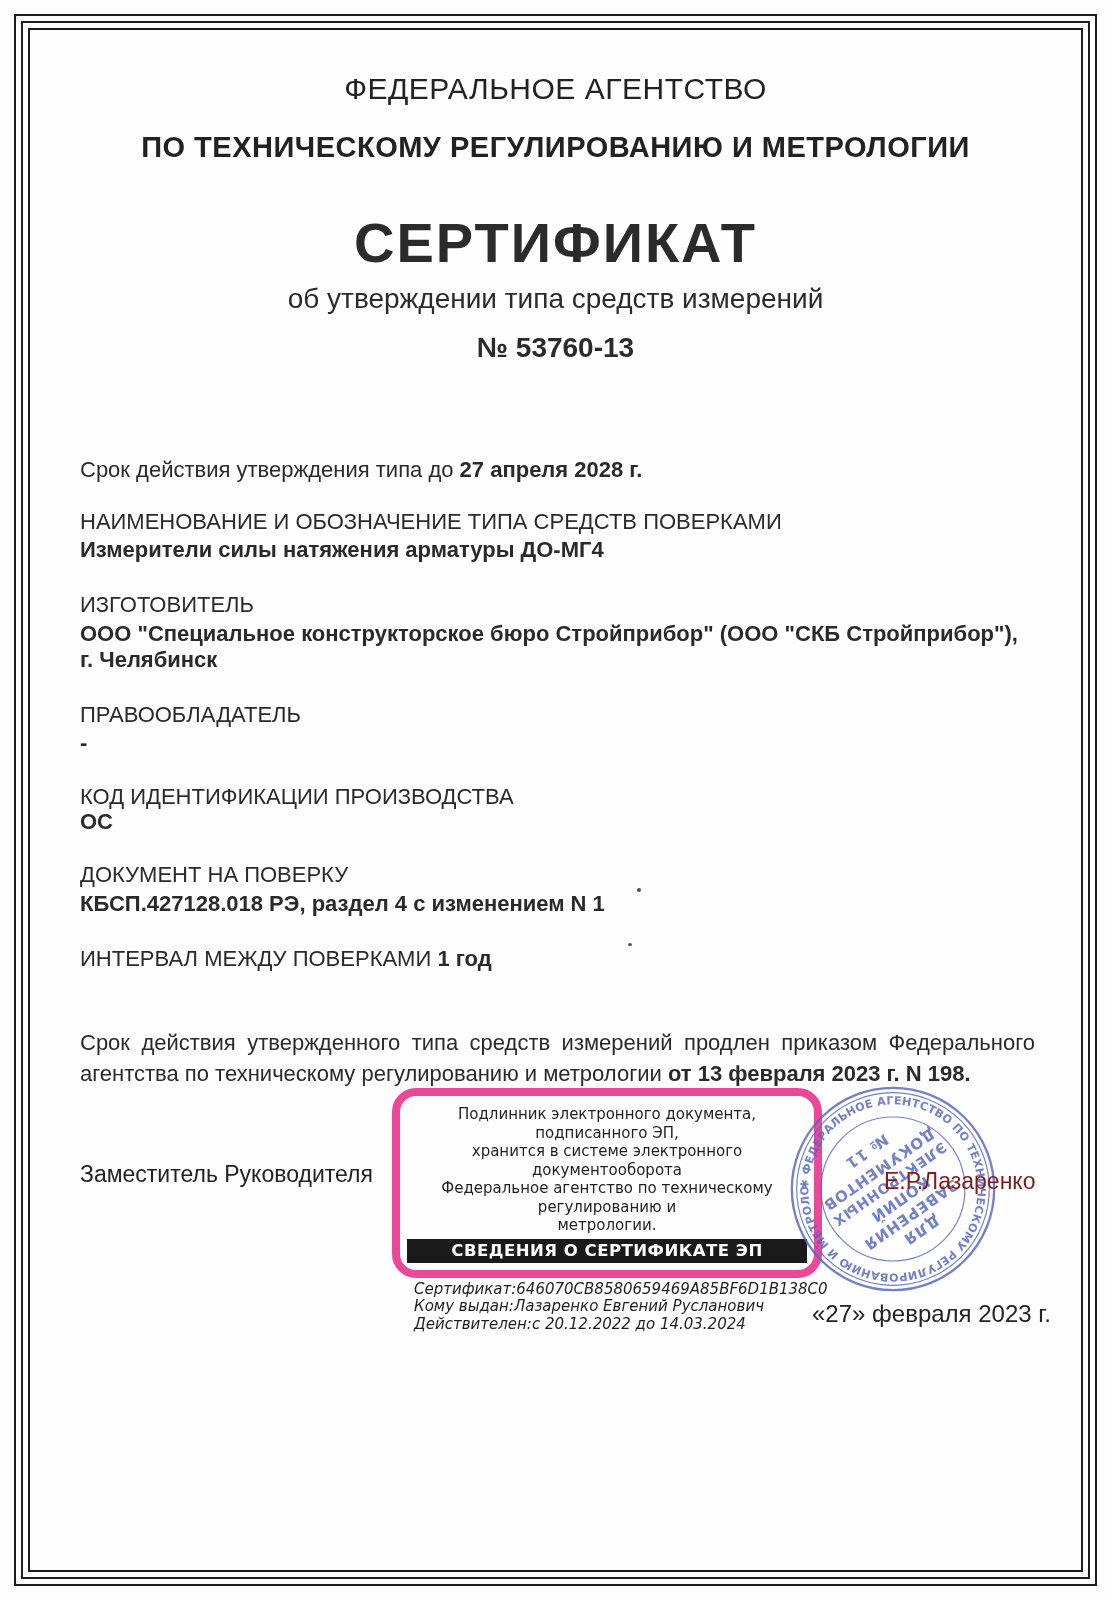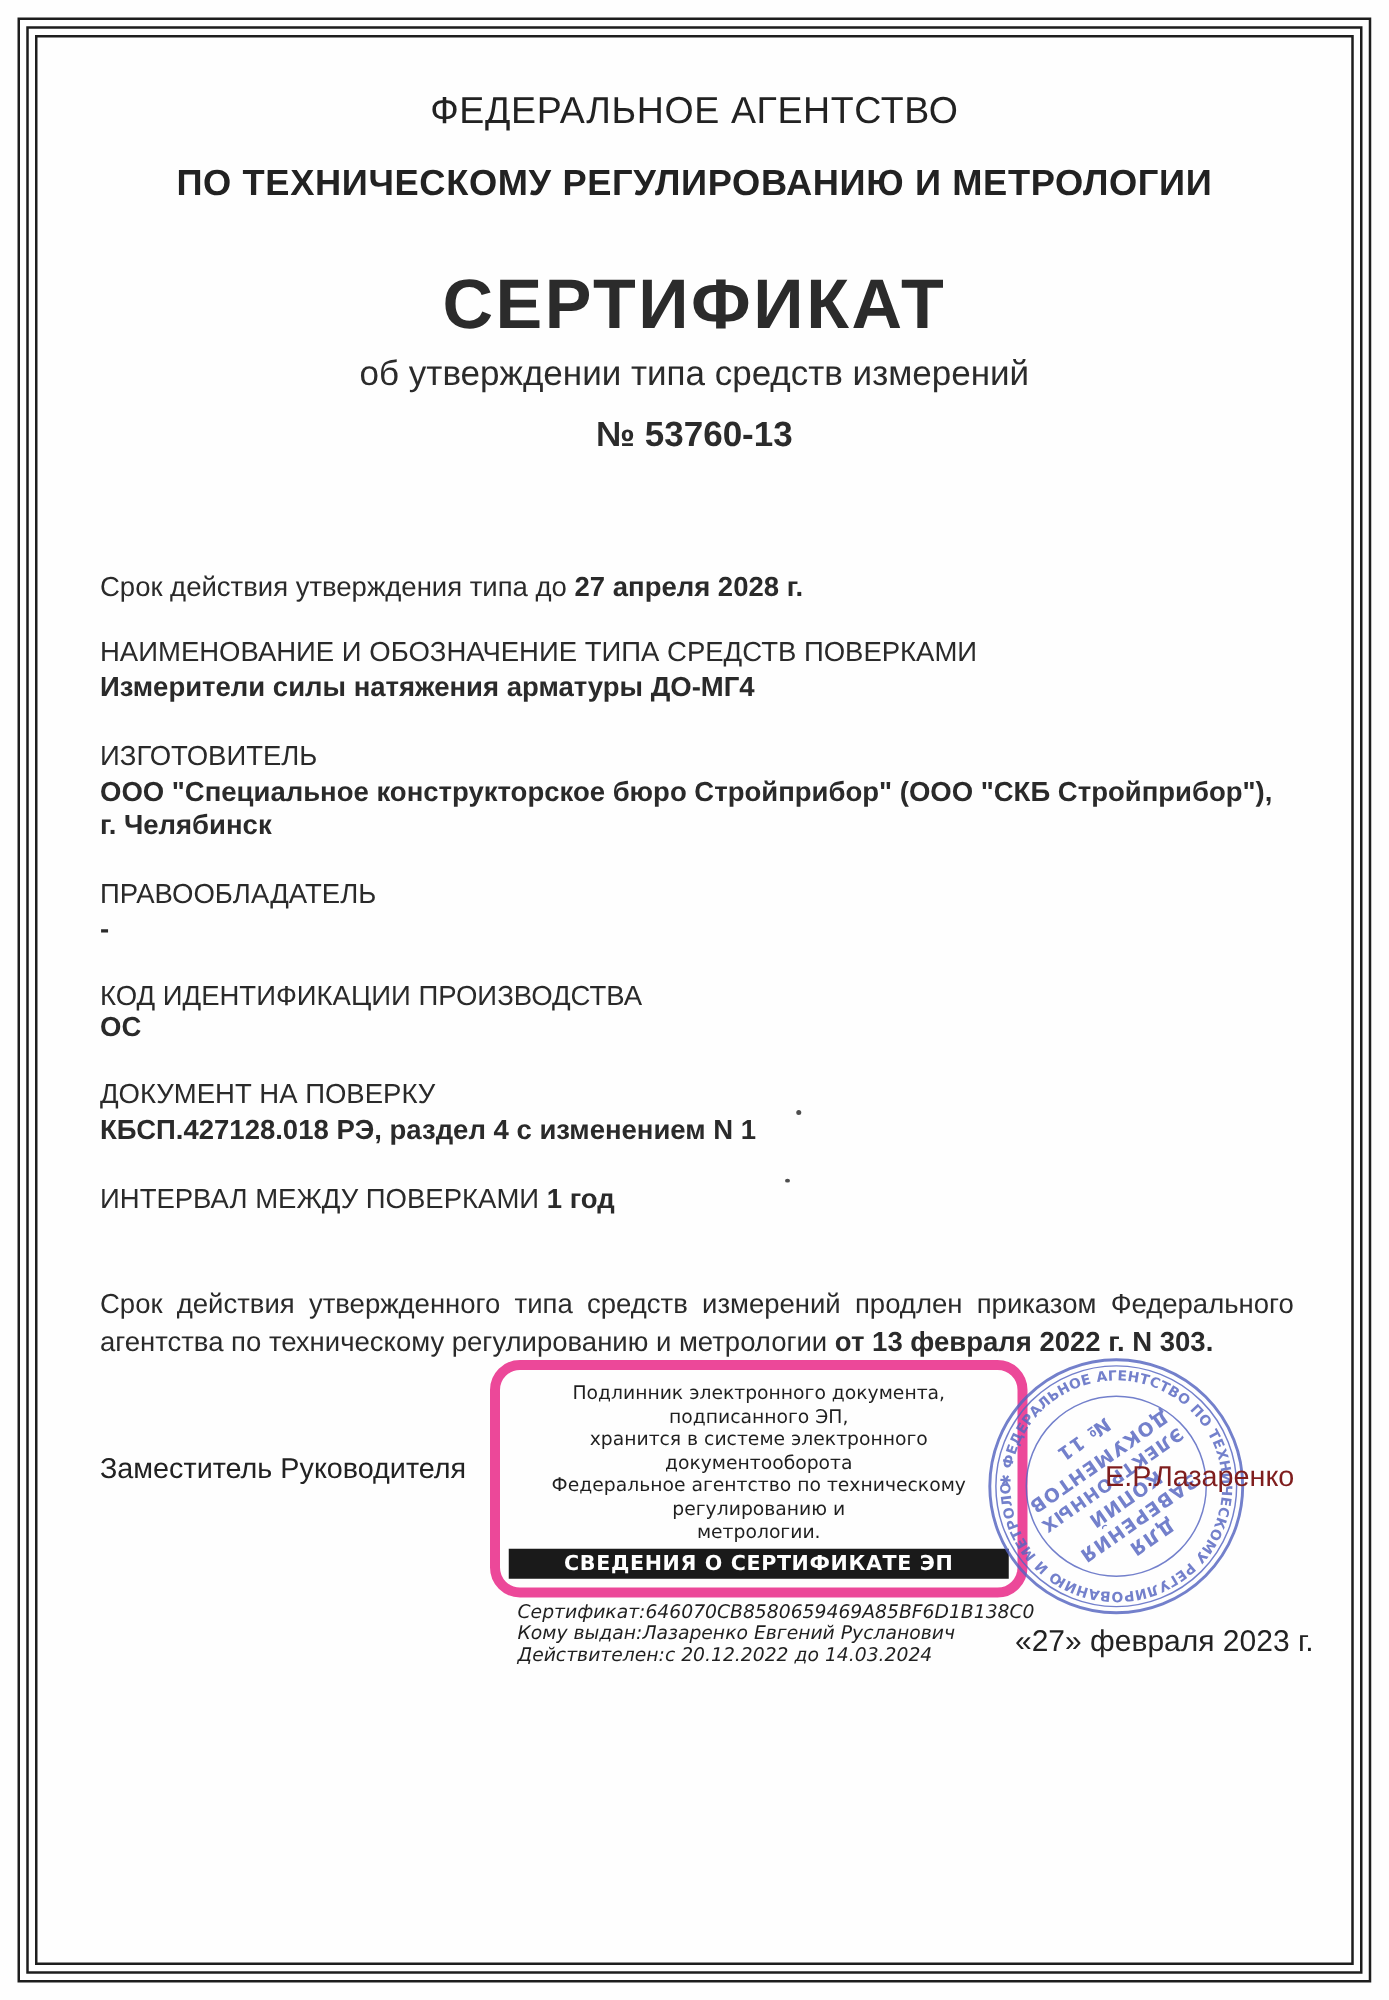--- a/index.html
+++ b/index.html
@@ -100,21 +100,21 @@
   <div class="abs bodyline bold" style="top:891px;">КБСП.427128.018 РЭ, раздел 4 с изменением N 1</div>
 
   <div class="abs bodyline" style="top:946px;">
     <span>ИНТЕРВАЛ МЕЖДУ ПОВЕРКАМИ </span><span class="bold">1 год</span>
   </div>
 
   <div class="speck speck1"></div>
   <div class="speck speck2"></div>
 
   <div class="extension">
-    <span>Срок действия утвержденного типа средств измерений продлен приказом Федерального агентства по техническому регулированию и метрологии </span><span class="bold">от 13 февраля 2022 г. N 303.</span>
+    <span>Срок действия утвержденного типа средств измерений продлен приказом Федерального агентства по техническому регулированию и метрологии </span><span class="bold">от 13 февраля 2023 г. N 198.</span>
   </div>
 
   <div class="esign-box">
     <div class="esign-notice">
       <div>Подлинник электронного документа, подписанного ЭП,</div>
       <div>хранится в системе электронного документооборота</div>
       <div>Федеральное агентство по техническому регулированию и</div>
       <div>метрологии.</div>
     </div>
     <div class="esign-bar">

